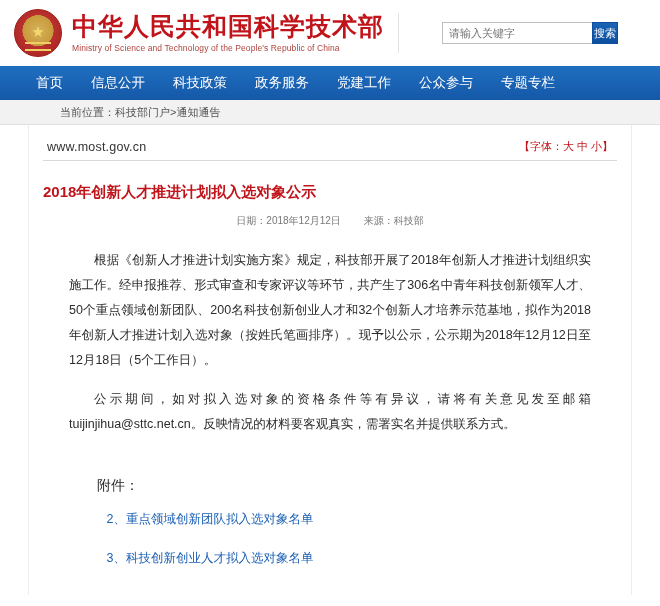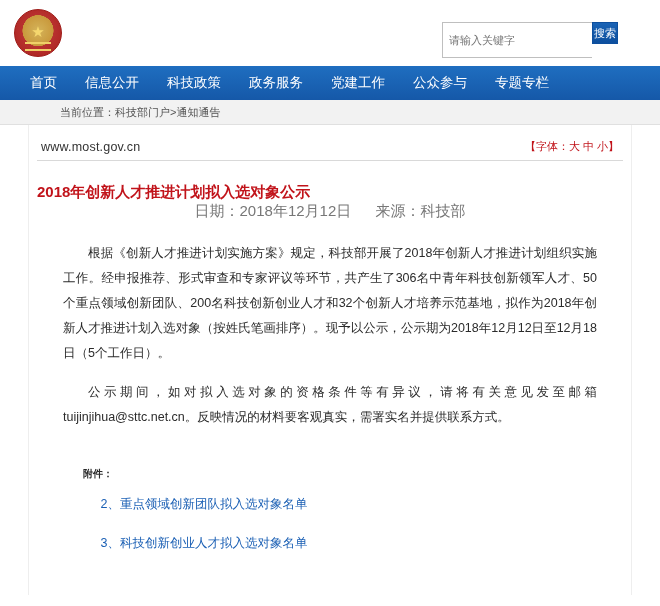--- a/index.html
+++ b/index.html
@@ -77,21 +77,21 @@
   }
   .search-wrap {
     position: absolute;
     right: 42px;
     top: 22px;
     display: flex;
     height: 22px;
   }
   .search-input {
     width: 150px;
-    height: 36px;
+    height: 22px;
     box-sizing: border-box;
     border: 1px solid #bfbfbf;
     border-right: none;
     font-size: 11px;
     padding: 4px 6px;
     color: #9a9a9a;
     outline: none;
     background: #fff;
   }
   .search-btn {
@@ -106,21 +106,21 @@
     padding: 0;
     font-family: "Liberation Sans", sans-serif;
   }
 
   
   .nav {
     height: 34px;
     background: linear-gradient(#1f6ec0, #1558a8);
     display: flex;
     align-items: stretch;
-    padding-left: 16px;
+    padding-left: 22px;
   }
   .nav-item {
     display: flex;
     align-items: center;
     padding: 0 14px;
     color: #ffffff;
     font-size: 13.5px;
     font-family: "Liberation Sans", sans-serif;
     white-space: nowrap;
     cursor: pointer;
@@ -135,21 +135,21 @@
     align-items: center;
     padding-left: 60px;
     font-size: 11px;
     color: #555;
   }
   .breadcrumb-bar a { color: #555; text-decoration: none; }
 
   
   .content-frame {
     margin: 0 28px;
-    padding: 0 8px;
+    padding: 0 14px;
     background: #fff;
     border-left: 1px solid #eeeeee;
     border-right: 1px solid #eeeeee;
     min-height: 470px;
     box-sizing: border-box;
   }
   .url-row {
     display: flex;
     justify-content: space-between;
     align-items: flex-end;
@@ -170,42 +170,42 @@
   .doc-title {
     text-align: left;
     color: #c1131a;
     font-size: 15px;
     font-weight: bold;
     margin-top: 22px;
     font-family: "Liberation Sans", sans-serif;
   }
   .doc-meta {
     text-align: center;
-    font-size: 15px;
+    font-size: 10px;
     color: #777;
+    margin-top: 12px;
     padding-bottom: 10px;
   }
   .doc-meta span { margin: 0 10px; }
 
   .article {
     padding: 10px 26px 0 26px;
     font-size: 12.5px;
     line-height: 2.0;
     color: #2b2b2b;
     text-align: justify;
   }
   .article p {
     margin: 0 0 14px 0;
     text-indent: 2em;
   }
   .attach-label {
     margin: 34px 0 8px 0;
     text-indent: 2em;
-    font-size: 10px;
-    font-weight: bold;
+    font-size: 14px;
   }
   .attach-list {
     margin: 0;
     padding: 0;
     list-style: none;
   }
   .attach-list li {
     margin: 0 0 14px 0;
     text-indent: 3em;
     font-size: 12.5px;
@@ -214,20 +214,24 @@
     color: #1a5fb4;
     text-decoration: none;
     cursor: pointer;
   }
 </style>
 </head>
 <body>
 
 <div class="header">
   <div class="emblem"></div>
+  <div class="title-block">
+    <div class="title-cn">中华人民共和国科学技术部</div>
+    <div class="title-en">Ministry of Science and Technology of the People's Republic of China</div>
+  </div>
   <div class="search-wrap">
     <input class="search-input" type="text" placeholder="请输入关键字" style="">
     <button class="search-btn">搜索</button>
   </div>
 </div>
 
 <div class="nav">
   <div class="nav-item">首页</div>
   <div class="nav-item">信息公开</div>
   <div class="nav-item">科技政策</div>

